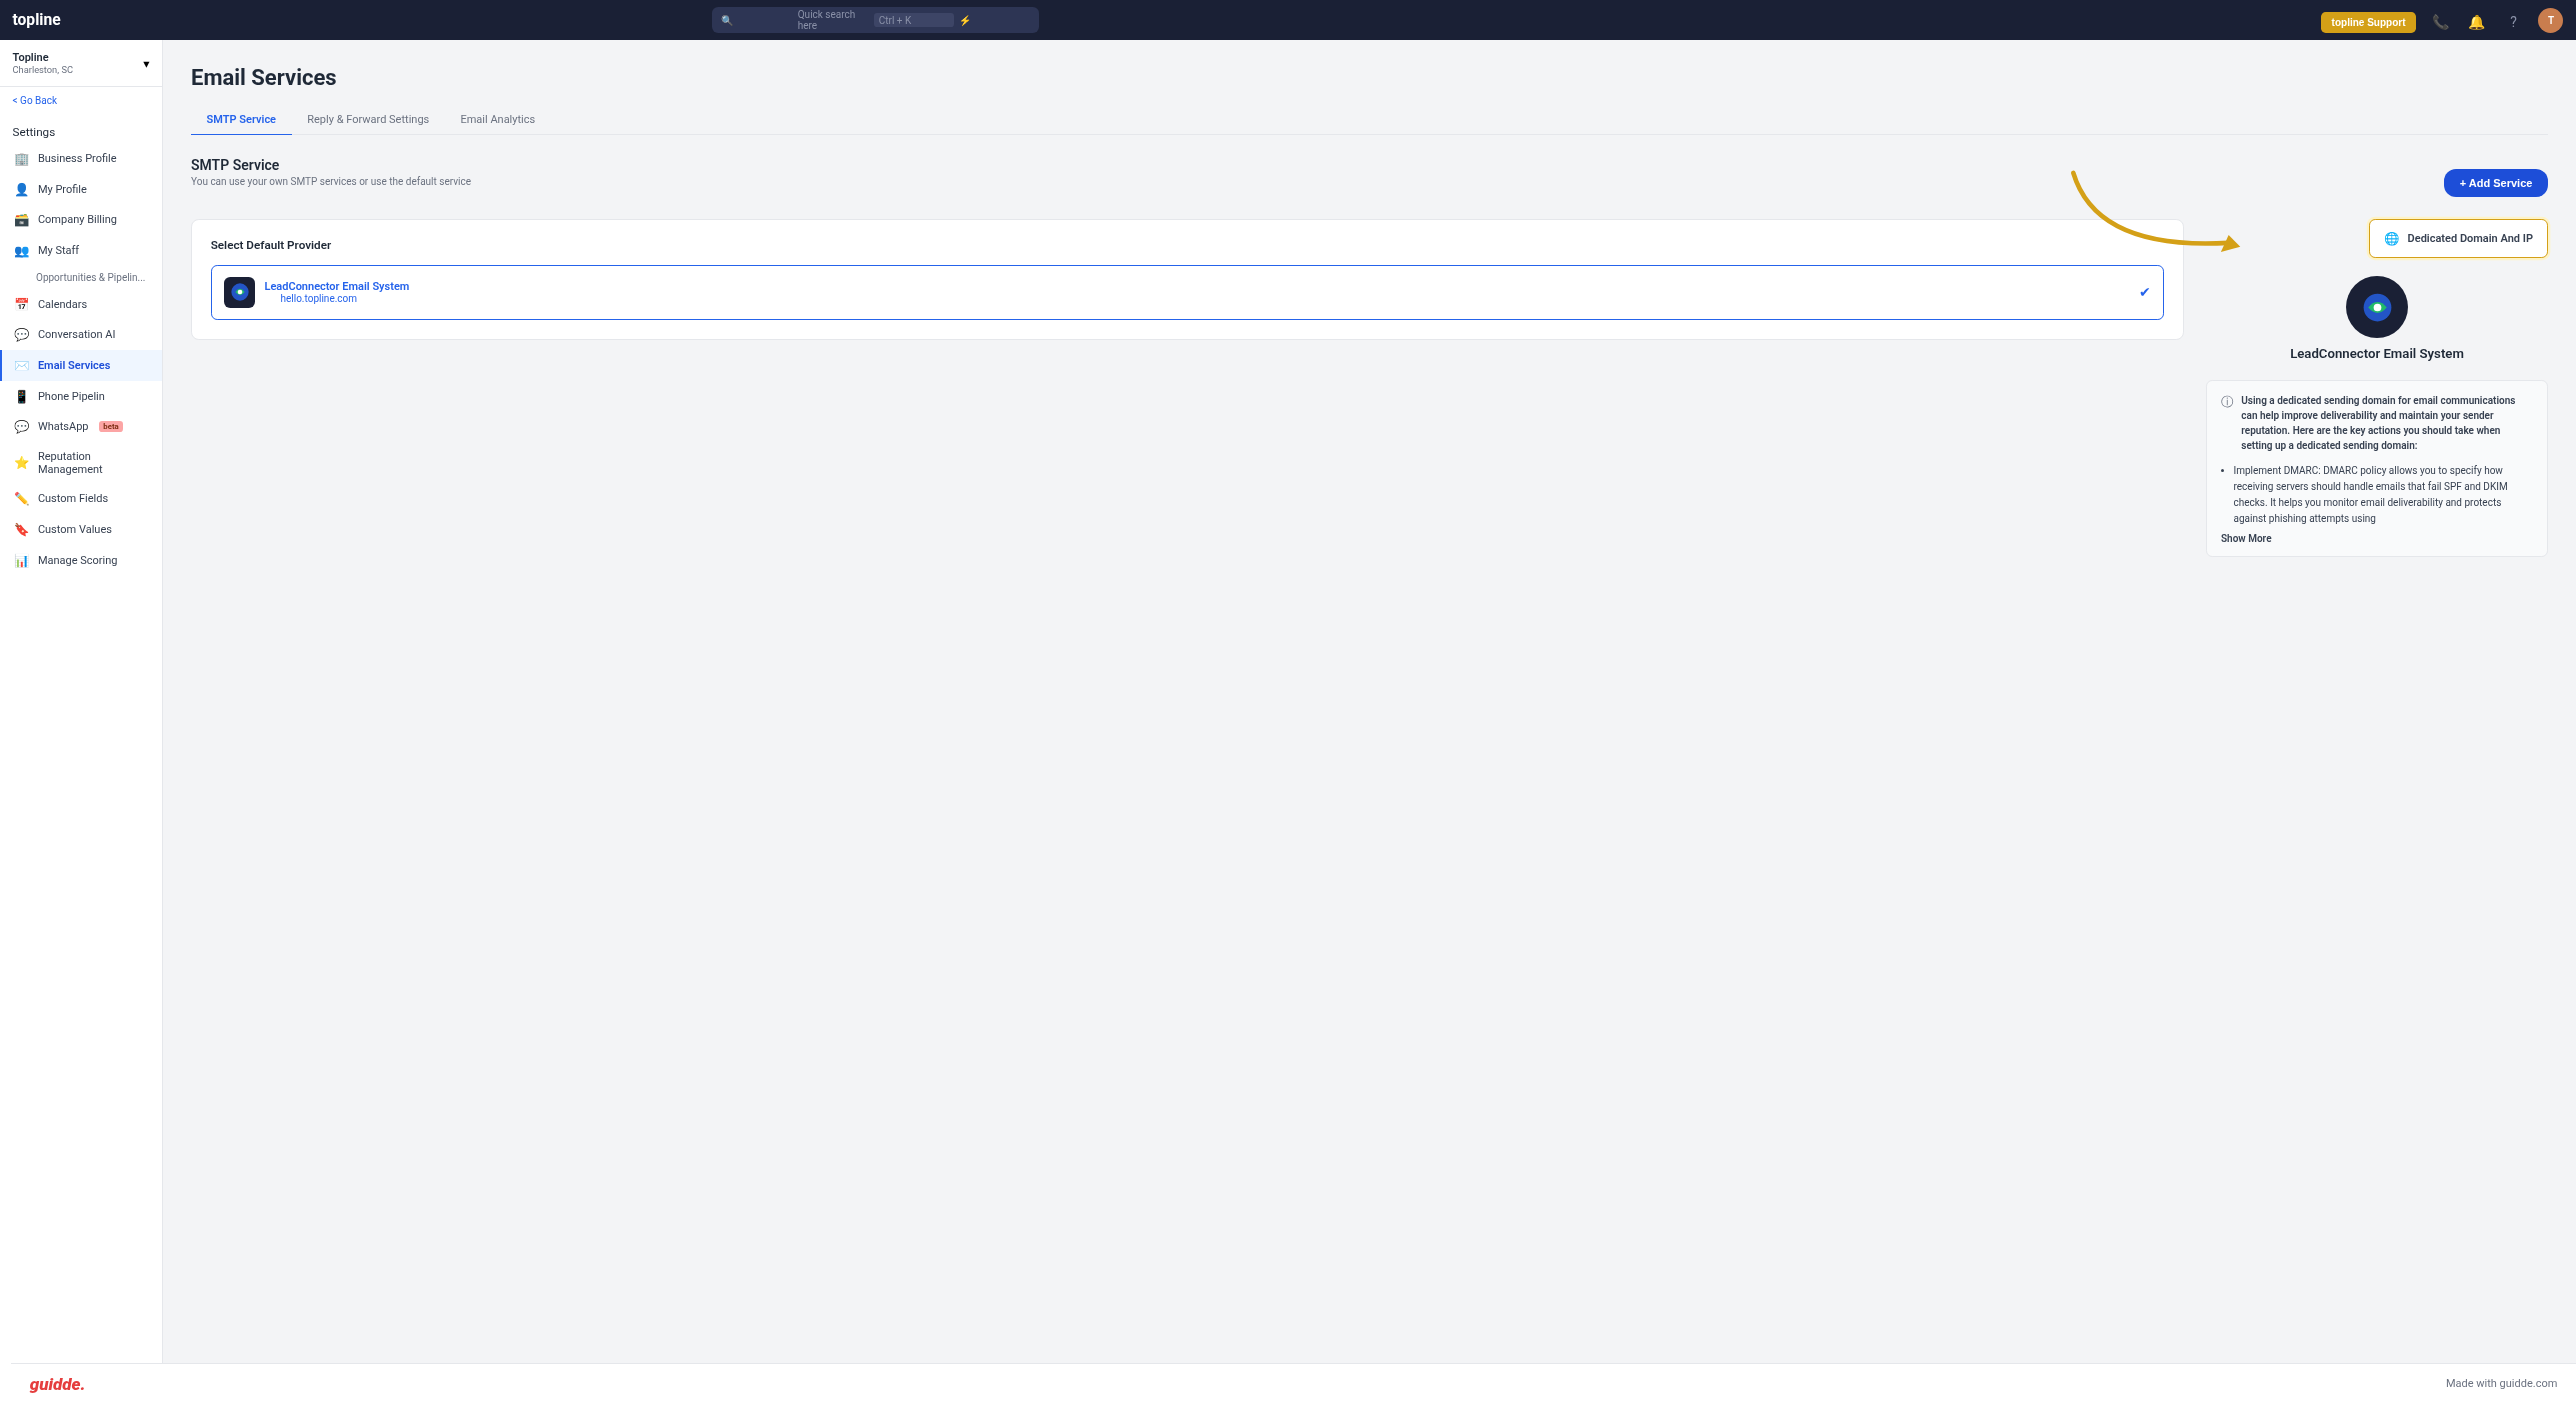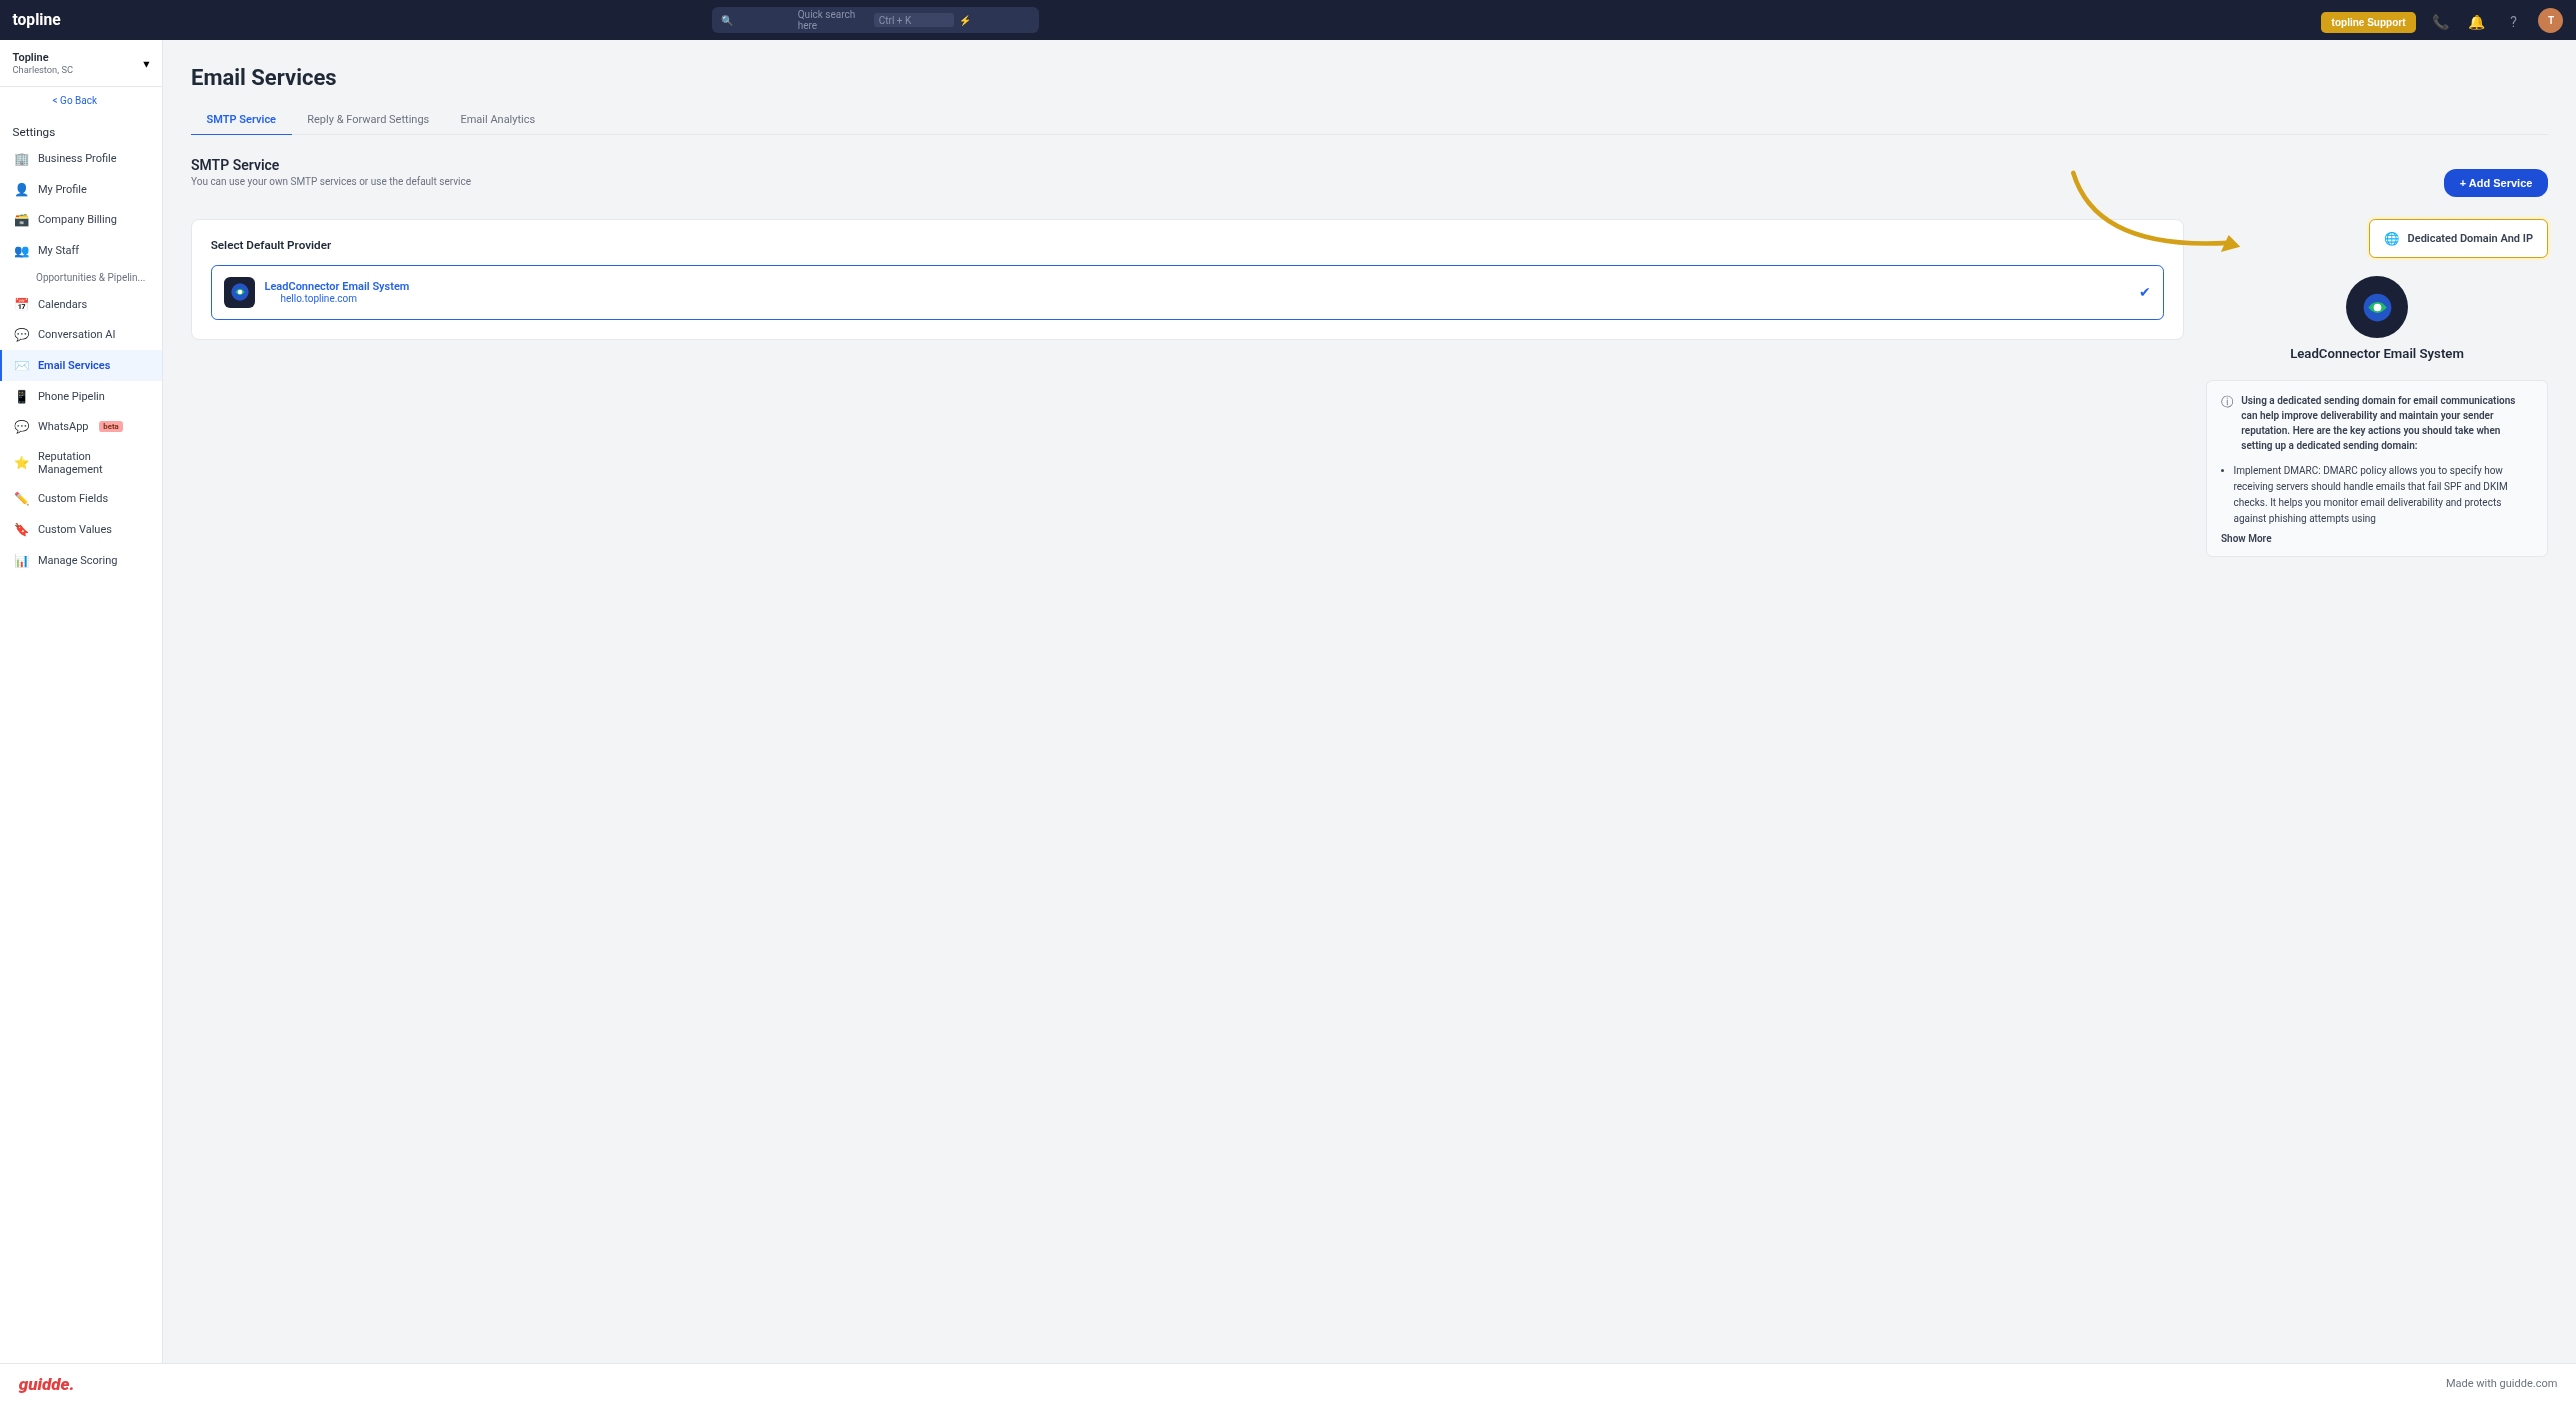--- a/index.html
+++ b/index.html
@@ -112,21 +112,20 @@
     .sidebar-company-name { font-size: 11px; font-weight: 600; color: #1f2937; }
     .sidebar-company-loc { font-size: 9.3px; color: #6b7280; }
     .sidebar-go-back {
       padding: 7.8px 12.5px;
       color: #2563eb;
       font-size: 10px;
       cursor: pointer;
       display: flex;
       align-items: center;
       gap: 3.1px;
-      margin-left: 40px;
     }
     .sidebar-section-title {
       padding: 11px 12.5px 4.7px;
       font-size: 11.7px;
       font-weight: 400;
       color: #1f2937;
     }
     .sidebar-item {
       padding: 7.8px 12.5px;
       display: flex;
@@ -317,21 +316,21 @@
     .info-icon { color: #6b7280; font-size: 12.5px; flex-shrink: 0; margin-top: 0.8px; }
     .info-text { font-size: 10px; color: #374151; font-weight: 600; line-height: 1.5; }
     .info-list { margin: 6.2px 0 0 12.5px; }
     .info-list li { font-size: 10px; color: #374151; line-height: 1.6; margin-bottom: 3.1px; }
     .show-more { font-size: 10px; color: #374151; font-weight: 600; cursor: pointer; margin-top: 6.2px; }
 
     
     .watermark {
       position: fixed;
       bottom: 0;
-      left: 0;
+      left: 11px;
       right: 0;
       height: 40px;
       background: white;
       border-top: 0.8px solid #e5e7eb;
       display: flex;
       align-items: center;
       justify-content: space-between;
       padding: 0 18.7px;
       z-index: 200;
     }

